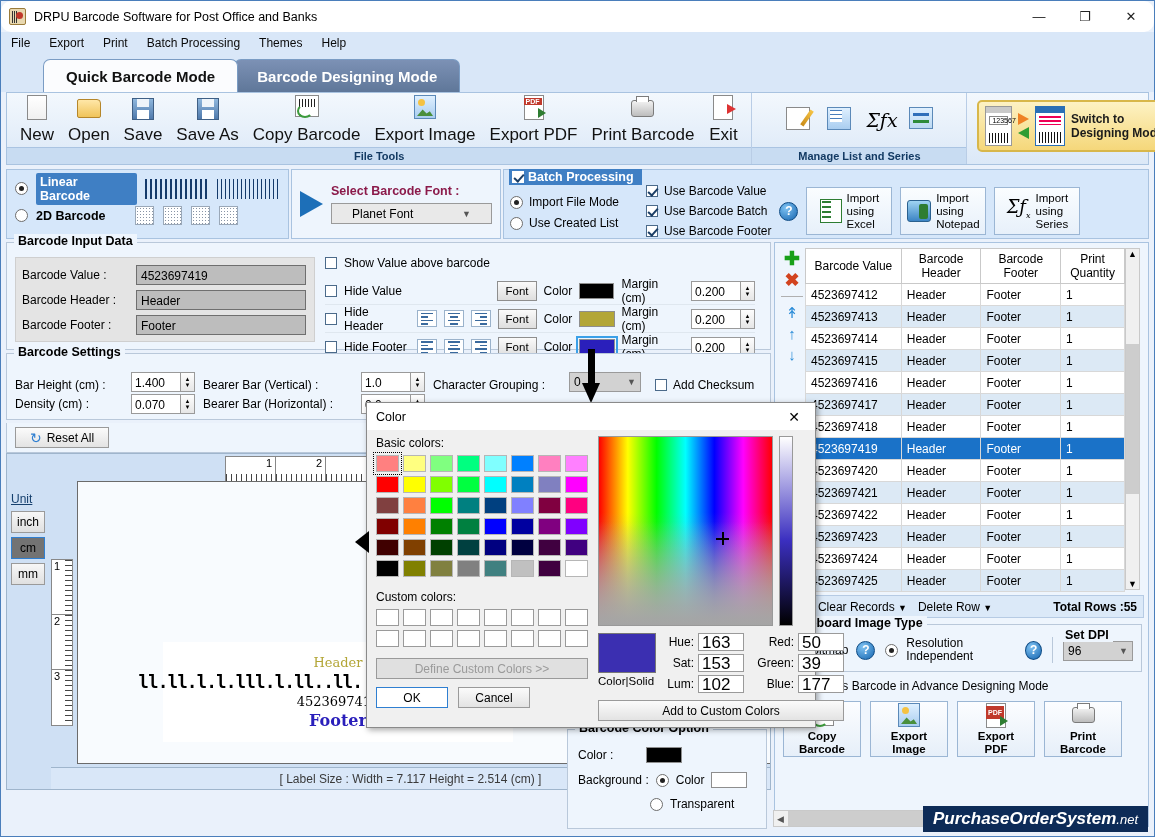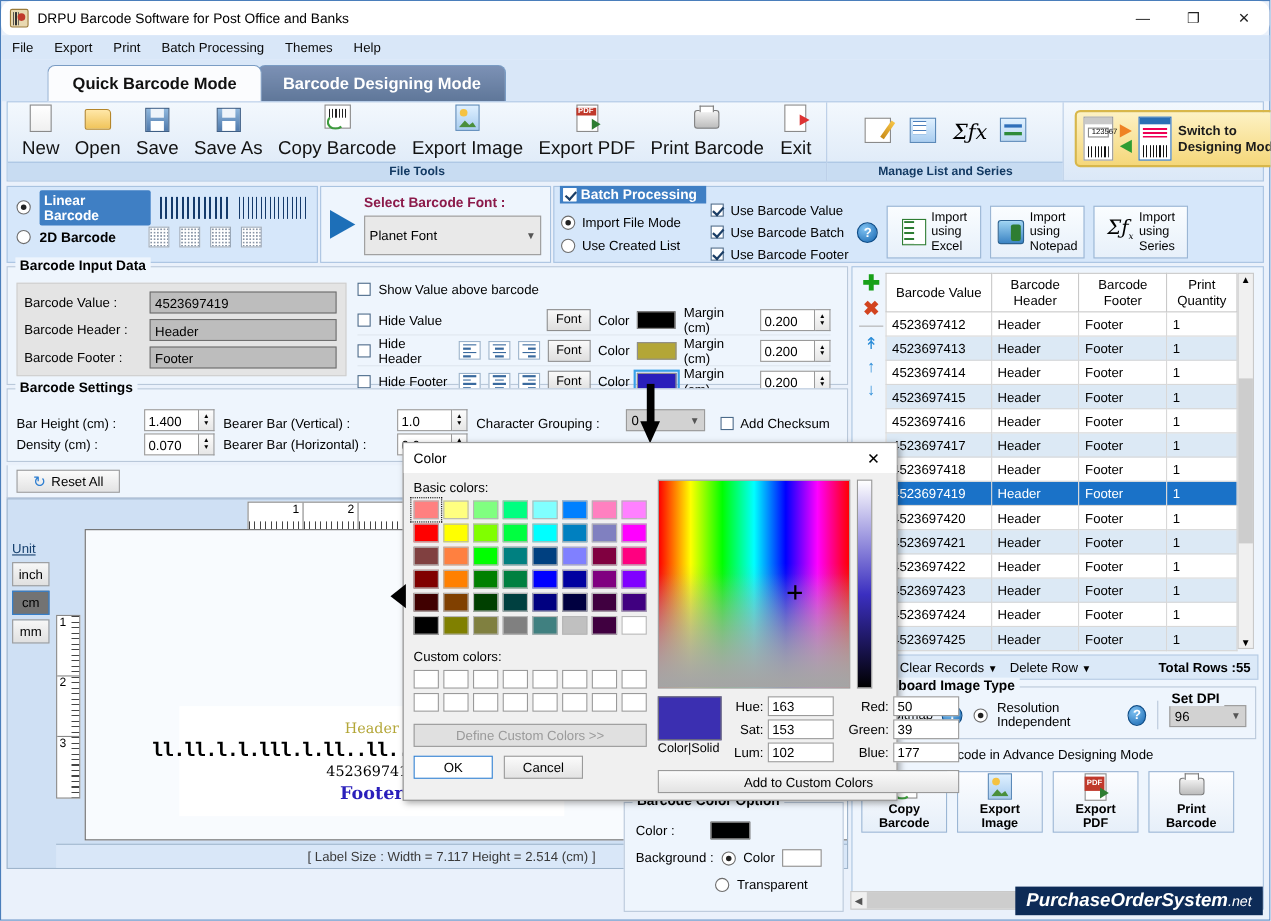--- a/index.html
+++ b/index.html
@@ -85,21 +85,21 @@
   .rad{width:13px;height:13px;border-radius:50%;border:1px solid #6d6d6d;background:#fff;position:relative;flex:none;}
   .rad.on:after{content:"";position:absolute;inset:3px;border-radius:50%;background:#222;}
   .sel-pill{background:#3f7fc4;color:#fff;font-weight:bold;font-size:12.5px;padding:2px 10px 2px 4px;border-radius:2px;}
   .lbl-b{font-weight:bold;font-size:12.5px;}
   .bc-strip1{width:66px;height:20px;background:repeating-linear-gradient(90deg,#143a6b 0 2px,transparent 2px 5px);}
   .bc-strip2{width:66px;height:20px;background:repeating-linear-gradient(90deg,#143a6b 0 1px,transparent 1px 4px);}
   .qrbox{width:19px;height:19px;background:#fff;border:1px solid #9aa8b8;background-image:radial-gradient(#8894a5 35%,transparent 36%);background-size:3px 3px;}
   .panelB{width:210px;background:#eef5fd;border:1px solid #a9c3e0;display:flex;align-items:center;padding:0 8px;gap:8px;}
   .bigarrow{width:0;height:0;border-left:23px solid #1d6fb8;border-top:13px solid transparent;border-bottom:13px solid transparent;}
   .selfont-t{color:#8b1a4a;font-weight:bold;font-size:12.5px;}
-  .combo{height:36px;background:#e9e9e9;border:1px solid #9a9a9a;display:flex;align-items:center;padding:0 4px;font-size:12px;}
+  .combo{height:21px;background:#e9e9e9;border:1px solid #9a9a9a;display:flex;align-items:center;padding:0 20px;font-size:12px;}
   .combo .cv{flex:1;}
   .chev{font-size:9px;color:#555;}
   .panelC{flex:1;background:#d6e7fa;border:1px solid #a9c3e0;display:flex;align-items:center;padding:0 6px;gap:8px;position:relative;}
   .cb{width:12px;height:12px;border:1px solid #4b6a8a;background:#fff;position:relative;flex:none;}
   .cb.on:after{content:"";position:absolute;left:3px;top:0px;width:4px;height:8px;border:solid #1b3e66;border-width:0 2px 2px 0;transform:rotate(42deg);}
   .hdr-batch{position:absolute;left:5px;top:-1px;background:#3f7fc4;color:#fff;font-weight:bold;font-size:12.5px;padding:1px 8px 1px 3px;display:flex;align-items:center;gap:4px;}
   .help-q{width:19px;height:19px;border-radius:50%;background:radial-gradient(circle at 35% 30%,#7fc2f2,#1565b0);color:#fff;font-weight:bold;font-size:12px;display:flex;align-items:center;justify-content:center;border:1px solid #0d4b85;}
   .impbtn{width:86px;height:48px;background:linear-gradient(#fafdff,#e7f0fa);border:1px solid #9bb6d4;display:flex;align-items:center;justify-content:center;gap:5px;font-size:11.5px;line-height:13px;}
   .ic-xls{width:22px;height:24px;background:#fff;border:1px solid #2e7d32;position:relative;}
   .ic-xls:before{content:"";position:absolute;left:1px;top:1px;width:9px;height:20px;background:repeating-linear-gradient(#2e7d32 0 2px,#fff 2px 5px);}
@@ -197,21 +197,21 @@
       linear-gradient(to bottom, rgba(255,255,255,0) 0%, rgba(255,255,255,0) 50%, rgba(255,255,255,0) 100%),
       linear-gradient(to right,#f00,#ff0,#0f0,#0ff,#00f,#f0f,#f00);
     border:1px solid #999;}
   .spectrum .sat{position:absolute;inset:0;background:linear-gradient(to bottom,rgba(255,255,255,0),rgba(255,255,255,0) 40%,rgba(160,160,160,.85));}
   .cross{position:absolute;left:117px;top:95px;width:13px;height:13px;}
   .cross:before{content:"";position:absolute;left:6px;top:0;width:1.5px;height:13px;background:#000;}
   .cross:after{content:"";position:absolute;top:6px;left:0;height:1.5px;width:13px;background:#000;}
   .lumbar{width:14px;height:190px;border:1px solid #999;background:linear-gradient(#fff,#3b2fc0 55%,#000);margin-left:6px;}
   .res{display:flex;gap:8px;margin-top:7px;}
   .preview-sw{width:58px;height:40px;background:#3b2fb1;border:1px solid #777;}
-  .numin{width:60px;height:18px;background:#fff;border:1px solid #9a9a9a;font-size:12px;line-height:17px;padding:0 3px;}
+  .numin{width:46px;height:18px;background:#fff;border:1px solid #9a9a9a;font-size:17px;line-height:17px;padding:0 3px;}
   .nlbl{font-size:12px;text-align:right;}
   .ptr{position:absolute;left:-12px;top:128px;width:0;height:0;border-right:14px solid #000;border-top:11px solid transparent;border-bottom:11px solid transparent;}
   .downarrow{position:absolute;left:581px;top:348px;width:18px;height:55px;}
   .downarrow .stem{position:absolute;left:6px;top:0;width:7px;height:36px;background:#000;}
   .downarrow .head{position:absolute;left:0;top:34px;width:0;height:0;border-left:9px solid transparent;border-right:9px solid transparent;border-top:20px solid #000;}
 </style>
 </head>
 <body>
 
 <div class="app">

